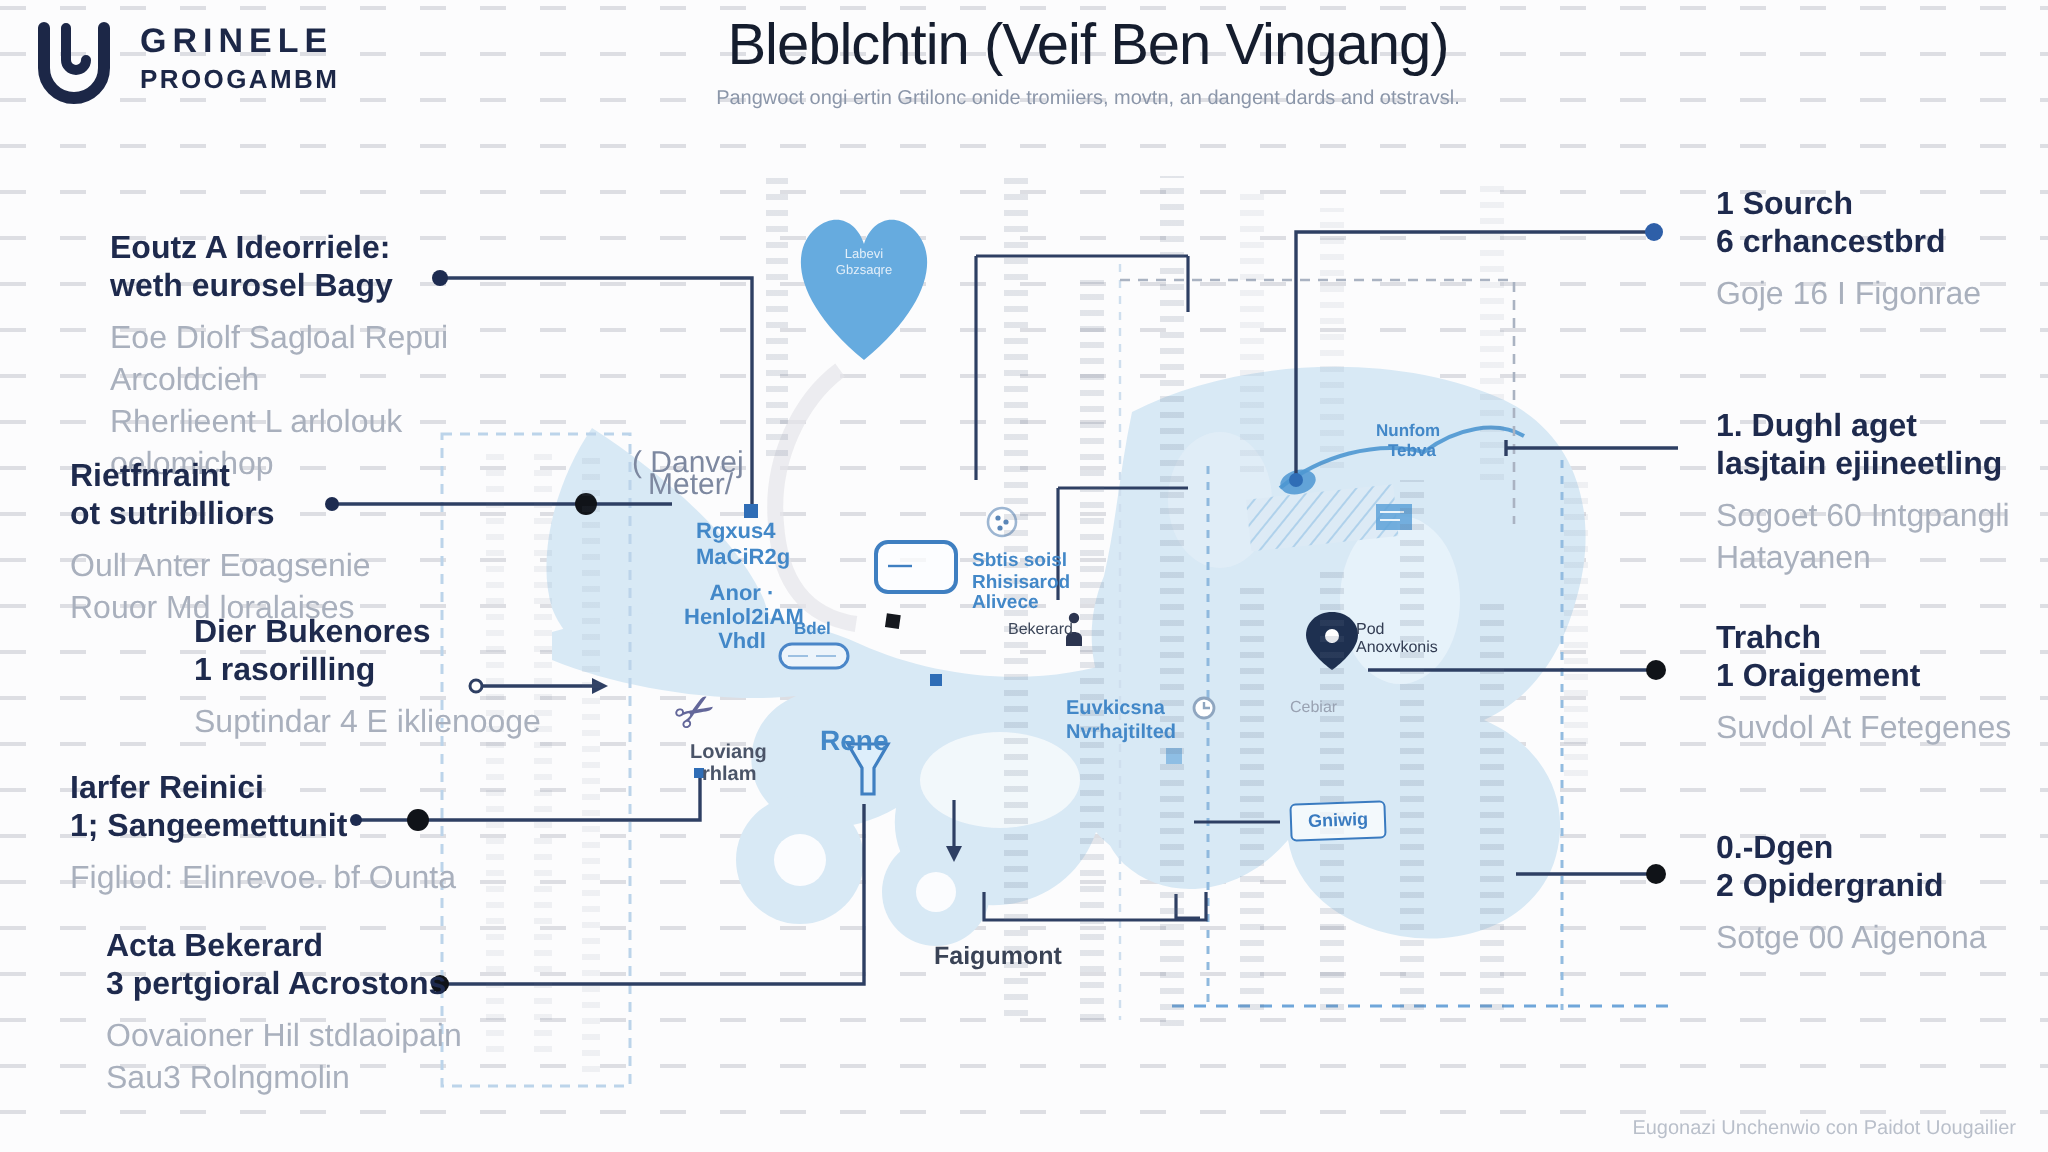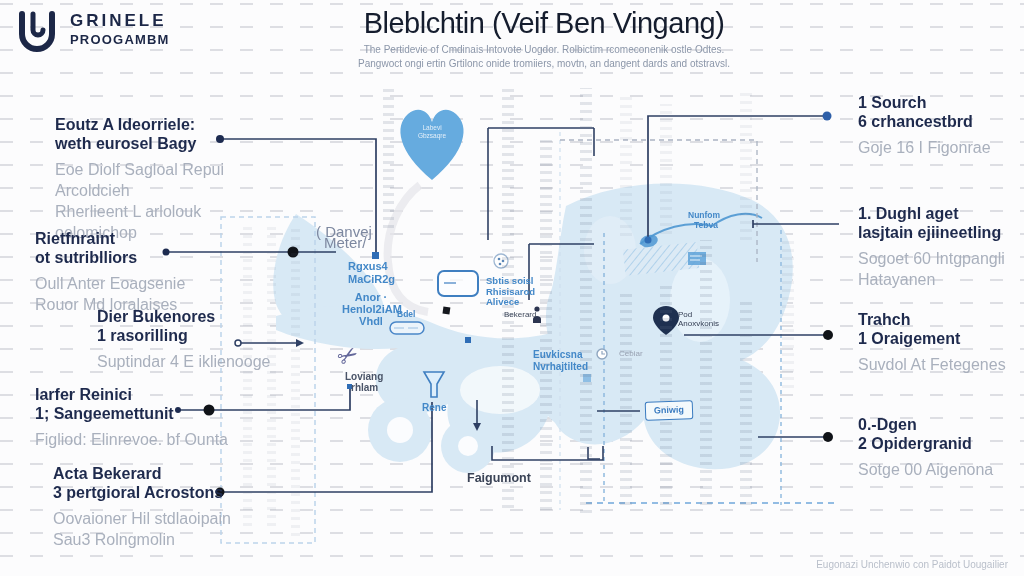--- a/index.html
+++ b/index.html
@@ -201,21 +201,20 @@
     </svg>
     <div class="brand">
       <div class="b1">GRINELE</div>
       <div class="b2">PROOGAMBM</div>
     </div>
   </div>
 
   <div class="titleblock">
     <div class="title">Bleblchtin (Veif Ben Vingang)</div>
     <div class="sub">
-      <div>The Pertidevic of Cmdinais Intovote Uogdor. Rolbictim rcomeconenik ostle Odtes.</div>
       <div>Pangwoct ongi ertin Grtilonc onide tromiiers, movtn, an dangent dards and otstravsl.</div>
     </div>
   </div>
 
   <div class="lbl" style="left:55px;top:116px;width:185px;">
     <div class="lt"><span>Eoutz A Ideorriele:</span><br>
       <span>weth eurosel Bagy</span></div>
     <div class="ls"><span>Eoe Diolf Sagloal Repui Arcoldcieh</span><br>
       <span>Rherlieent L arlolouk oelomichop</span></div>
   </div>
@@ -292,23 +291,23 @@
     <div>Nvrhajtilted</div>
   </div>
   <div class="ann blue" style="left:688px;top:211px;font-size:8.5px;line-height:9.5px;">
     <div>Nunfom</div>
     <div style="margin-left:6px;">Tebva</div>
   </div>
   <div class="ann" style="left:678px;top:310px;font-size:8px;line-height:9px;color:#323c52;">
     <div>Pod</div>
     <div>Anoxvkonis</div>
   </div>
-  <div class="ann" style="left:619px;top:349px;font-size:8px;color:#99a2b2;">Cebiar</div>
+  <div class="ann" style="left:645px;top:349px;font-size:8px;color:#99a2b2;">Cebiar</div>
   <div class="gniwigbox">Gniwig</div>
-  <div class="ann blue" style="left:422px;top:362px;font-size:10px;margin-top:40px;">Rene</div>
+  <div class="ann blue" style="left:410px;top:362px;font-size:14px;">Rene</div>
   <div class="ann" style="left:345px;top:371px;font-size:10px;line-height:11px;font-weight:bold;color:#4a5468;">
     <div>Loviang</div>
     <div style="margin-left:6px;">rhlam</div>
   </div>
   <div class="ann" style="left:467px;top:471px;font-size:12.5px;font-weight:bold;color:#3a4356;">Faigumont</div>
   <div class="scissors">✂</div>
 
   <div class="footer">Eugonazi Unchenwio con Paidot Uougailier</div>
 
 </div>

